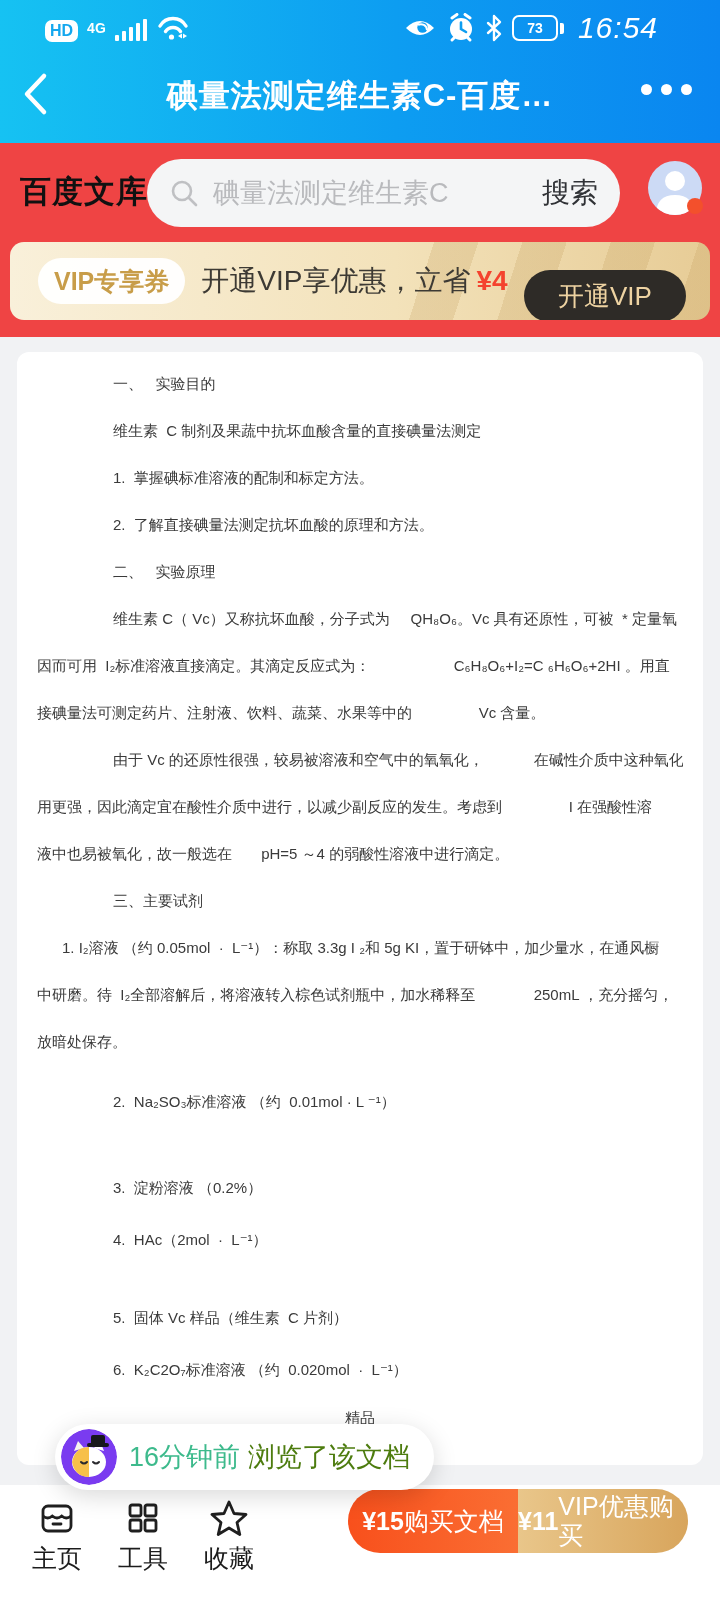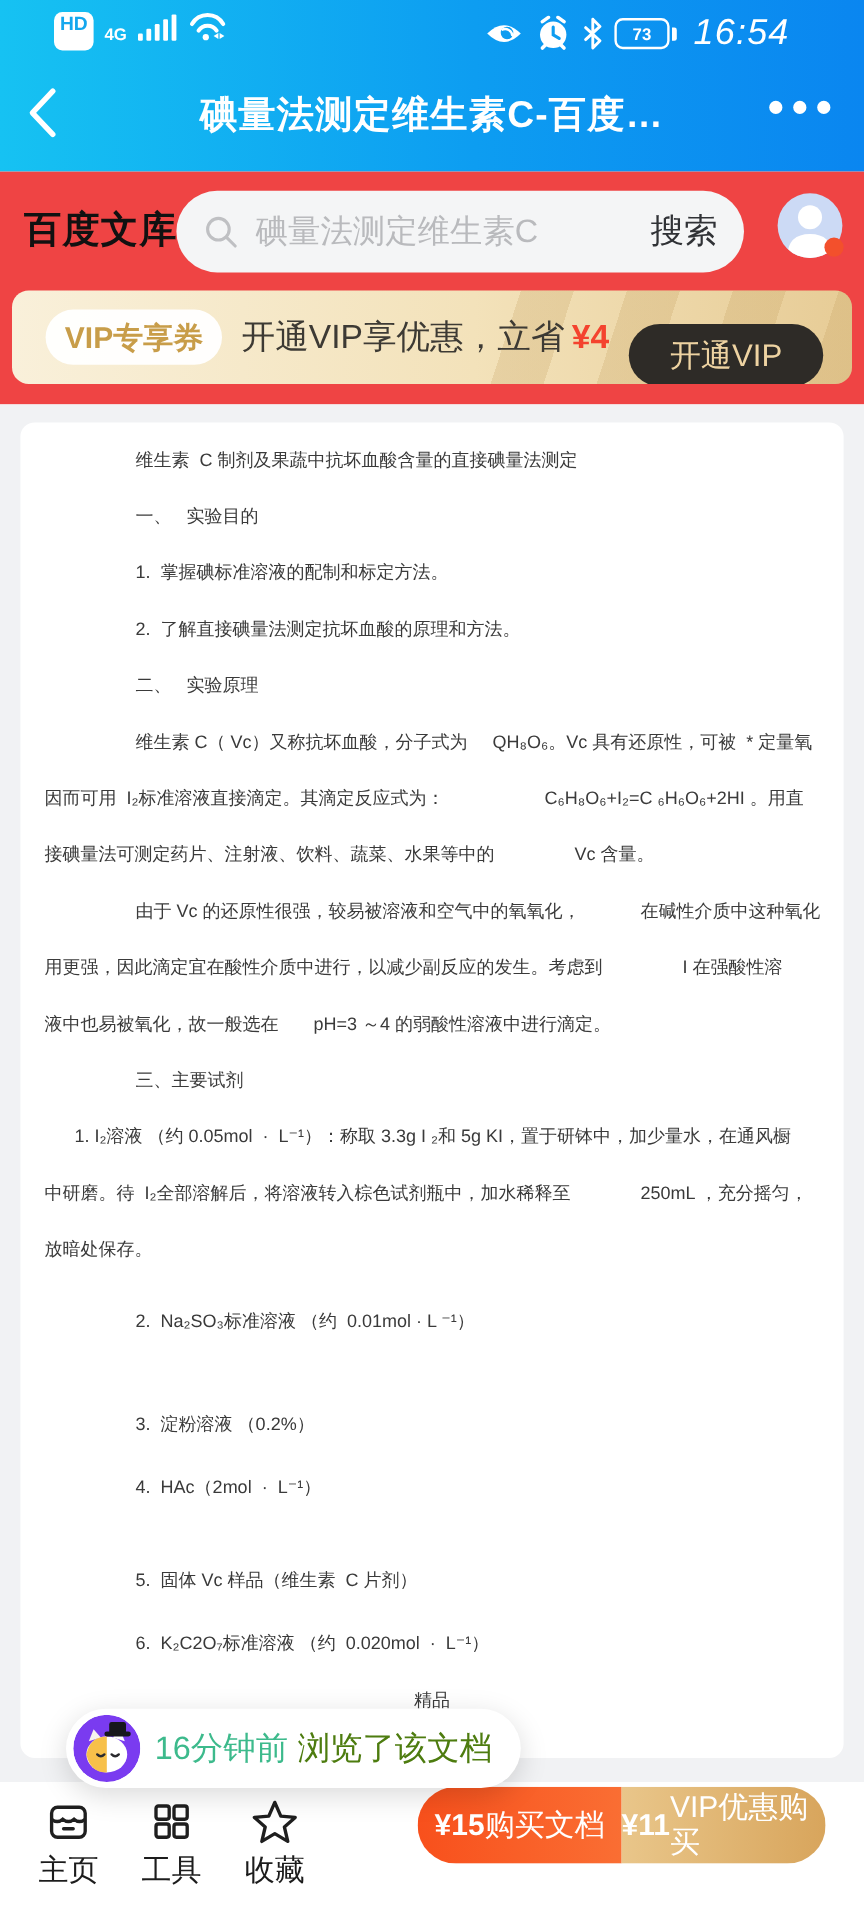--- a/index.html
+++ b/index.html
@@ -3,21 +3,21 @@
 <meta charset="utf-8">
 <style>
   * { margin: 0; padding: 0; box-sizing: border-box; }
   html,body { width: 720px; height: 1600px; }
   body { font-family: "Liberation Sans", "DejaVu Sans", sans-serif; background: #fff; position: relative; overflow: hidden; }
 
   
   .top-blue { position: absolute; top: 0; left: 0; width: 720px; height: 143px;
     background: linear-gradient(90deg, #16c2f2 0%, #0d9df1 55%, #0a86f0 100%); color: #fff; }
   .status-row { position: absolute; top: 10px; left: 0; width: 100%; height: 38px; }
-  .sb-left { position: absolute; left: 45px; top: 0; display: flex; height: 34px; gap: 9px; }
+  .sb-left { position: absolute; left: 45px; top: 0; display: flex; align-items: flex-end; height: 34px; gap: 9px; }
   .hd-badge { background: #fff; color: #14a7ee; font-size: 16px; font-weight: bold; border-radius: 7px;
     padding: 3px 5px; line-height: 1; margin-bottom: 2px; }
   .net-4g { font-size: 14px; font-weight: bold; align-self: flex-start; margin-top: 10px; }
   .sig-bars { display: flex; align-items: flex-end; gap: 3px; height: 24px; margin-bottom: 3px; }
   .sig-bars i { display: block; width: 4px; background: #fff; border-radius: 1px; }
   .sb-right { position: absolute; right: 62px; top: 0; display: flex; align-items: center; height: 36px; gap: 10px; }
   .battery { display: flex; align-items: center; }
   .batt-body { width: 46px; height: 26px; border: 2.5px solid #fff; border-radius: 7px;
     display: flex; align-items: center; justify-content: center; font-size: 14px; font-weight: bold; color: #fff; }
   .batt-tip { width: 4px; height: 11px; background: #fff; border-radius: 0 2px 2px 0; margin-left: 2px; }
@@ -188,31 +188,31 @@
   <div class="vip-banner">
     <span class="coupon-pill">VIP专享券</span>
     <span class="vip-text">开通VIP享优惠，立省</span>
     <span class="vip-amount">¥4</span>
     <span class="vip-btn">开通VIP</span>
   </div>
 </div>
 
 <div class="doc-zone">
   <div class="doc-card">
+    <div class="dl ind">一、   实验目的</div>
     <div class="dl ind">维生素  C 制剂及果蔬中抗坏血酸含量的直接碘量法测定</div>
-    <div class="dl ind">一、   实验目的</div>
     <div class="dl ind">1.  掌握碘标准溶液的配制和标定方法。</div>
     <div class="dl ind">2.  了解直接碘量法测定抗坏血酸的原理和方法。</div>
     <div class="dl ind">二、   实验原理</div>
     <div class="dl ind">维生素 C（ Vc）又称抗坏血酸，分子式为     QH₈O₆。Vc 具有还原性，可被  * 定量氧  化，</div>
     <div class="dl">因而可用  I₂标准溶液直接滴定。其滴定反应式为：                    C₆H₈O₆+I₂=C ₆H₆O₆+2HI 。用直</div>
     <div class="dl">接碘量法可测定药片、注射液、饮料、蔬菜、水果等中的                Vc 含量。</div>
     <div class="dl ind">由于 Vc 的还原性很强，较易被溶液和空气中的氧氧化，            在碱性介质中这种氧化作</div>
     <div class="dl">用更强，因此滴定宜在酸性介质中进行，以减少副反应的发生。考虑到                I 在强酸性溶</div>
-    <div class="dl">液中也易被氧化，故一般选在       pH=3 ～4 的弱酸性溶液中进行滴定。</div>
+    <div class="dl">液中也易被氧化，故一般选在       pH=5 ～4 的弱酸性溶液中进行滴定。</div>
     <div class="dl ind">三、主要试剂</div>
     <div class="dl ind-sm">1. I₂溶液 （约 0.05mol  ·  L⁻¹）：称取 3.3g I ₂和 5g KI，置于研钵中，加少量水，在通风橱</div>
     <div class="dl">中研磨。待  I₂全部溶解后，将溶液转入棕色试剂瓶中，加水稀释至              250mL ，充分摇匀，</div>
     <div class="dl">放暗处保存。</div>
     <div class="dl ind mt13">2.  Na₂SO₃标准溶液 （约  0.01mol · L ⁻¹）</div>
     <div class="dl ind mt39">3.  淀粉溶液 （0.2%）</div>
     <div class="dl ind mt5">4.  HAc（2mol  ·  L⁻¹）</div>
     <div class="dl ind mt31">5.  固体 Vc 样品（维生素  C 片剂）</div>
     <div class="dl ind mt5">6.  K₂C2O₇标准溶液 （约  0.020mol  ·  L⁻¹）</div>
     <div class="dl ctr mt1">精品</div>

